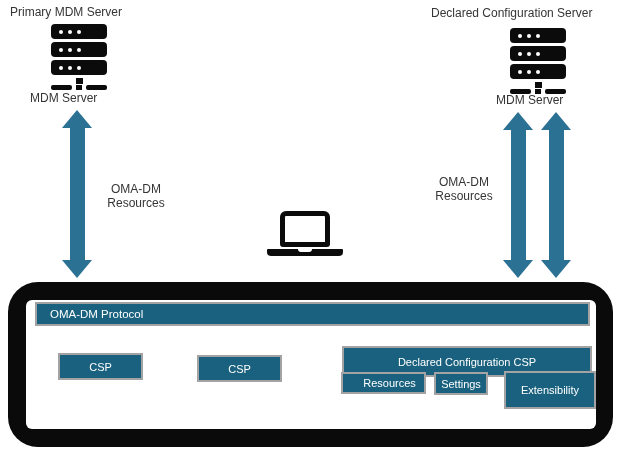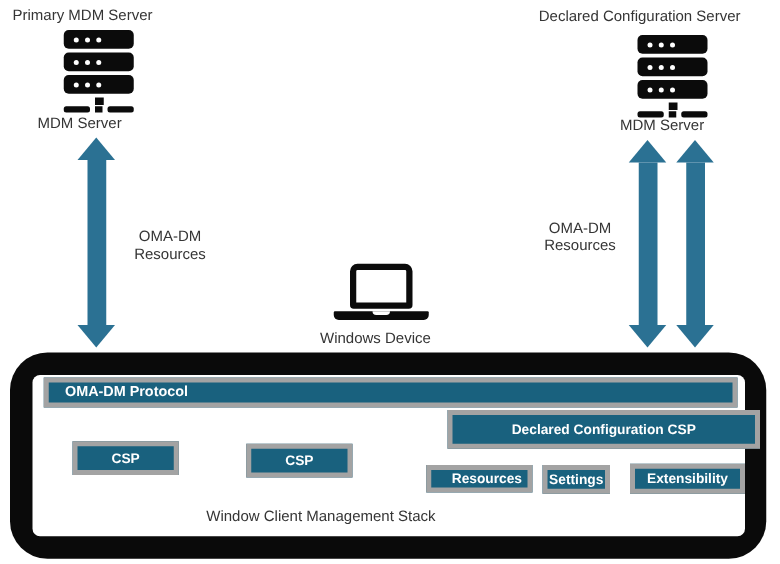--- a/index.html
+++ b/index.html
@@ -41,21 +41,21 @@
   .lap-screen{width:50px;height:36px;border:5px solid var(--ink);border-radius:6px 6px 3px 3px;
               background:#fff;box-sizing:border-box;margin-bottom:2px;}
   .lap-base{width:76px;height:7px;background:var(--ink);border-radius:1px 1px 4px 4px;position:relative;}
   .lap-notch{position:absolute;left:50%;top:0;transform:translateX(-50%);width:14px;height:3px;
              background:#fff;border-radius:0 0 3px 3px;}
 
   
   .frame{left:8px;top:282px;width:605px;height:165px;background:var(--frame);border-radius:30px;}
   .frame-inner{left:26px;top:300px;width:570px;height:129px;background:#fff;border-radius:6px;}
   .tealbox{background:var(--teal);color:#fff;display:flex;align-items:center;justify-content:center;
-           font-size:11px;font-weight:bold;box-sizing:border-box;border:4px solid #a3a3a3;}
+           font-size:11px;font-weight:normal;box-sizing:border-box;border:2px solid #a3a3a3;}
   .protocol{left:35px;top:302px;width:555px;height:24px;justify-content:flex-start;
             padding-left:13px;font-size:11.5px;}
   .link-text{display:flex;flex-direction:column;align-items:center;line-height:14px;font-size:12px;}
 </style>
 </head>
 <body>
 
 <div class="canvas">
 
   <div class="abs lbl" style="left:10px;top:5px;">Primary MDM Server</div>
@@ -96,21 +96,20 @@
     <span>OMA-DM</span>
     <span>Resources</span>
   </div>
 
   <div class="abs laptop" style="left:267px;top:211px;width:76px;">
     <div class="lap-screen"></div>
     <div class="lap-base">
         <div class="lap-notch"></div>
       </div>
   </div>
-  <div class="abs lbl center" style="left:256px;top:263px;width:100px;">Windows Device</div>
 
   <div class="abs lbl" style="left:431px;top:6px;">Declared Configuration Server</div>
 
   <div class="abs server" style="left:509px;top:28px;">
     <div class="srv-row">
       <span class="srv-dot"></span>
         <span class="srv-dot"></span>
         <span class="srv-dot"></span>
       </div>
     <div class="srv-row">
@@ -151,23 +150,22 @@
 
   <div class="abs frame"></div>
   <div class="abs frame-inner"></div>
 
   <div class="abs tealbox protocol">OMA-DM Protocol</div>
 
   <div class="abs tealbox" style="left:58px;top:353px;width:85px;height:27px;">CSP</div>
 
   <div class="abs tealbox" style="left:197px;top:355px;width:85px;height:27px;">CSP</div>
 
-  <div class="abs tealbox" style="left:342px;top:328px;width:250px;height:31px;margin-left:16px;">Declared Configuration CSP</div>
+  <div class="abs tealbox" style="left:342px;top:346px;width:250px;height:31px;">Declared Configuration CSP</div>
 
   <div class="abs tealbox" style="left:341px;top:372px;width:85px;height:22px;padding-left:12px;">Resources</div>
 
   <div class="abs tealbox" style="left:434px;top:372px;width:54px;height:23px;">Settings</div>
 
-  <div class="abs tealbox" style="left:504px;top:371px;width:92px;height:24px;">Extensibility</div>
+  <div class="abs tealbox" style="left:504px;top:371px;width:92px;height:38px;">Extensibility</div>
 
-  <div class="abs lbl center" style="left:165px;top:406px;width:300px;">Window Client Management Stack</div>
 
 </div>
 
 </body></html>

